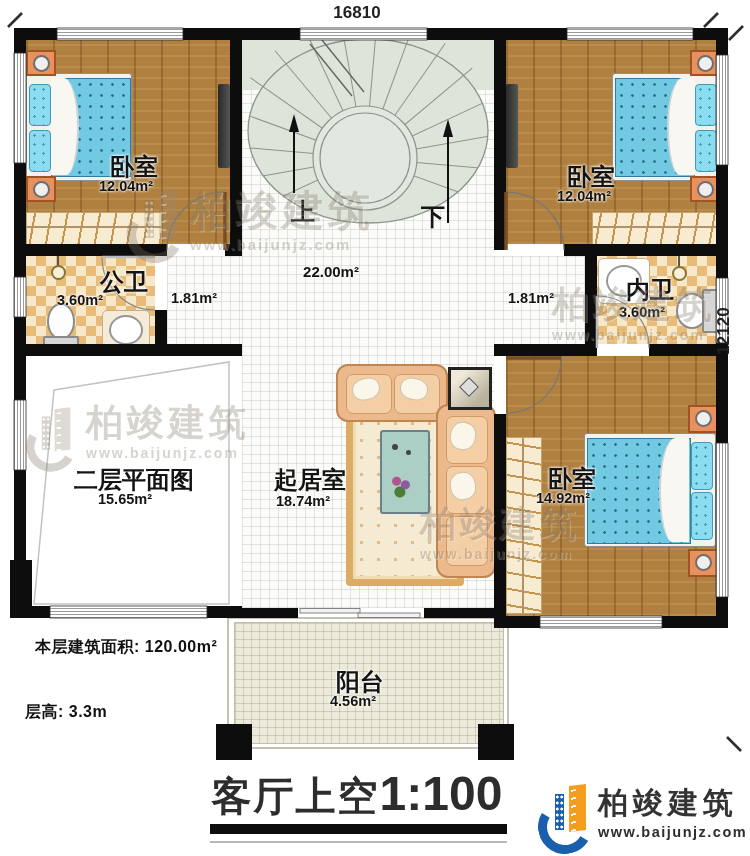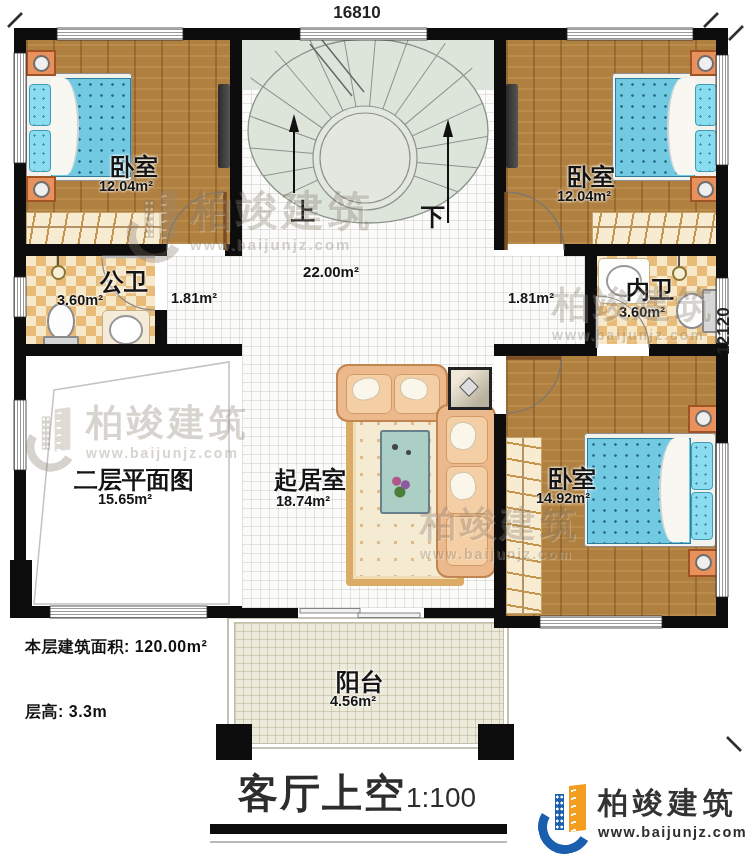--- a/index.html
+++ b/index.html
@@ -59,21 +59,21 @@
   
   .rm-name{font-size:24px;font-weight:700;white-space:nowrap;transform:translate(-50%,-50%);
     text-shadow:0 0 3px #fff,0 0 3px #fff;padding-left:14px;}
   .rm-area{font-size:14.5px;font-weight:700;white-space:nowrap;transform:translate(-50%,-50%);
     text-shadow:0 0 3px #fff,0 0 3px #fff;}
   .stair-dir{font-size:24px;font-weight:700;transform:translate(-50%,-50%);}
   .dim{font-size:17px;font-weight:700;color:#222;white-space:nowrap;}
   .info-line{font-size:16px;font-weight:600;color:#111;white-space:nowrap;letter-spacing:.5px;}
   .title-wrap{left:357px;top:766px;transform:translateX(-50%);white-space:nowrap;color:#2d2d2d;}
   .title-main{font-size:40px;font-weight:600;letter-spacing:2px;}
-  .title-scale{font-size:28px;font-weight:400;}
+  .title-scale{font-size:48px;font-weight:700;}
   .title-bar{left:210px;top:824px;width:297px;height:10px;background:#0d0d0d;}
   .title-thin{left:210px;top:841px;width:297px;height:2px;background:#b9b9b9;}
   
   .logo-icon{width:54px;height:60px;}
   .logo-ring{position:absolute;left:0;top:17px;width:36px;height:36px;border:9px solid transparent;
     border-left-color:#1a5fae;border-bottom-color:#1a5fae;border-radius:50%;transform:rotate(-14deg);}
   .logo-midbar{position:absolute;left:17px;top:11px;width:9px;height:36px;background:#1a5fae;
     background-image:radial-gradient(#fff 1px,transparent 1.4px);background-size:4.5px 6px;}
   .logo-tower{position:absolute;right:6px;top:2px;width:17px;height:46px;background:#f59d1f;
     transform:skewY(-7deg);
@@ -342,21 +342,21 @@
 <div class="abs rm-area" style="left:331px;top:271px;font-size:15px;">22.00m²</div>
 <div class="abs rm-area" style="left:194px;top:298px;">1.81m²</div>
 <div class="abs rm-area" style="left:531px;top:298px;">1.81m²</div>
 
 <div class="abs stair-dir" style="left:303px;top:212px;">上</div>
 <div class="abs stair-dir" style="left:433px;top:217px;">下</div>
 
 <div class="abs dim" style="left:357px;top:3px;transform:translateX(-50%);">16810</div>
 <div class="abs dim" style="left:724px;top:331px;transform:translate(-50%,-50%) rotate(-90deg);">12120</div>
 
-<div class="abs info-line" style="left:25px;top:637px;">本层建筑面积: 120.00m²</div>
+<div class="abs info-line" style="left:35px;top:637px;">本层建筑面积: 120.00m²</div>
 <div class="abs info-line" style="left:25px;top:702px;">层高: 3.3m</div>
 
 <div class="abs title-wrap">
   <span class="title-main">客厅上空</span><span class="title-scale">1:100</span>
 </div>
 <div class="abs title-bar"></div>
 <div class="abs title-thin"></div>
 
 <div class="abs" style="left:538px;top:783px;display:flex;gap:6px;">
   <div class="logo-icon" style="position:relative;">

